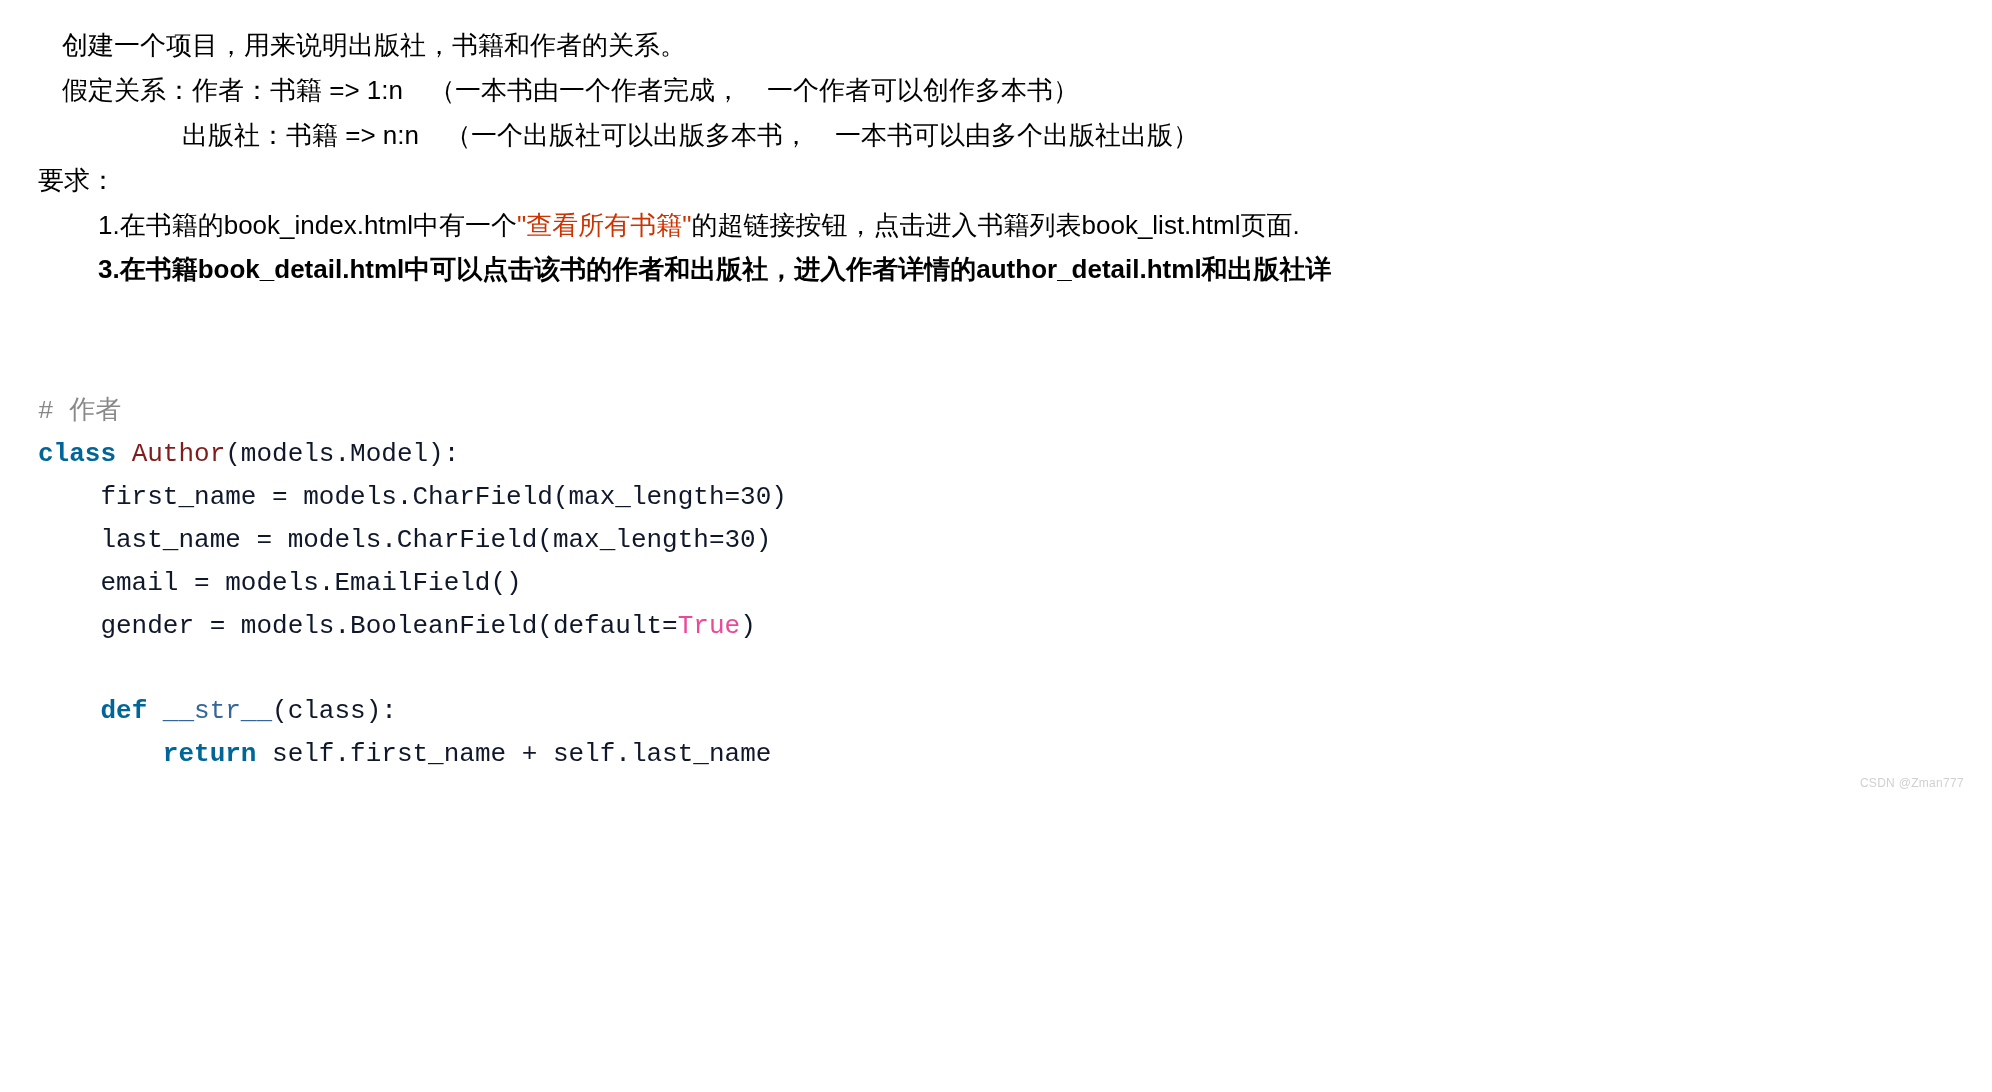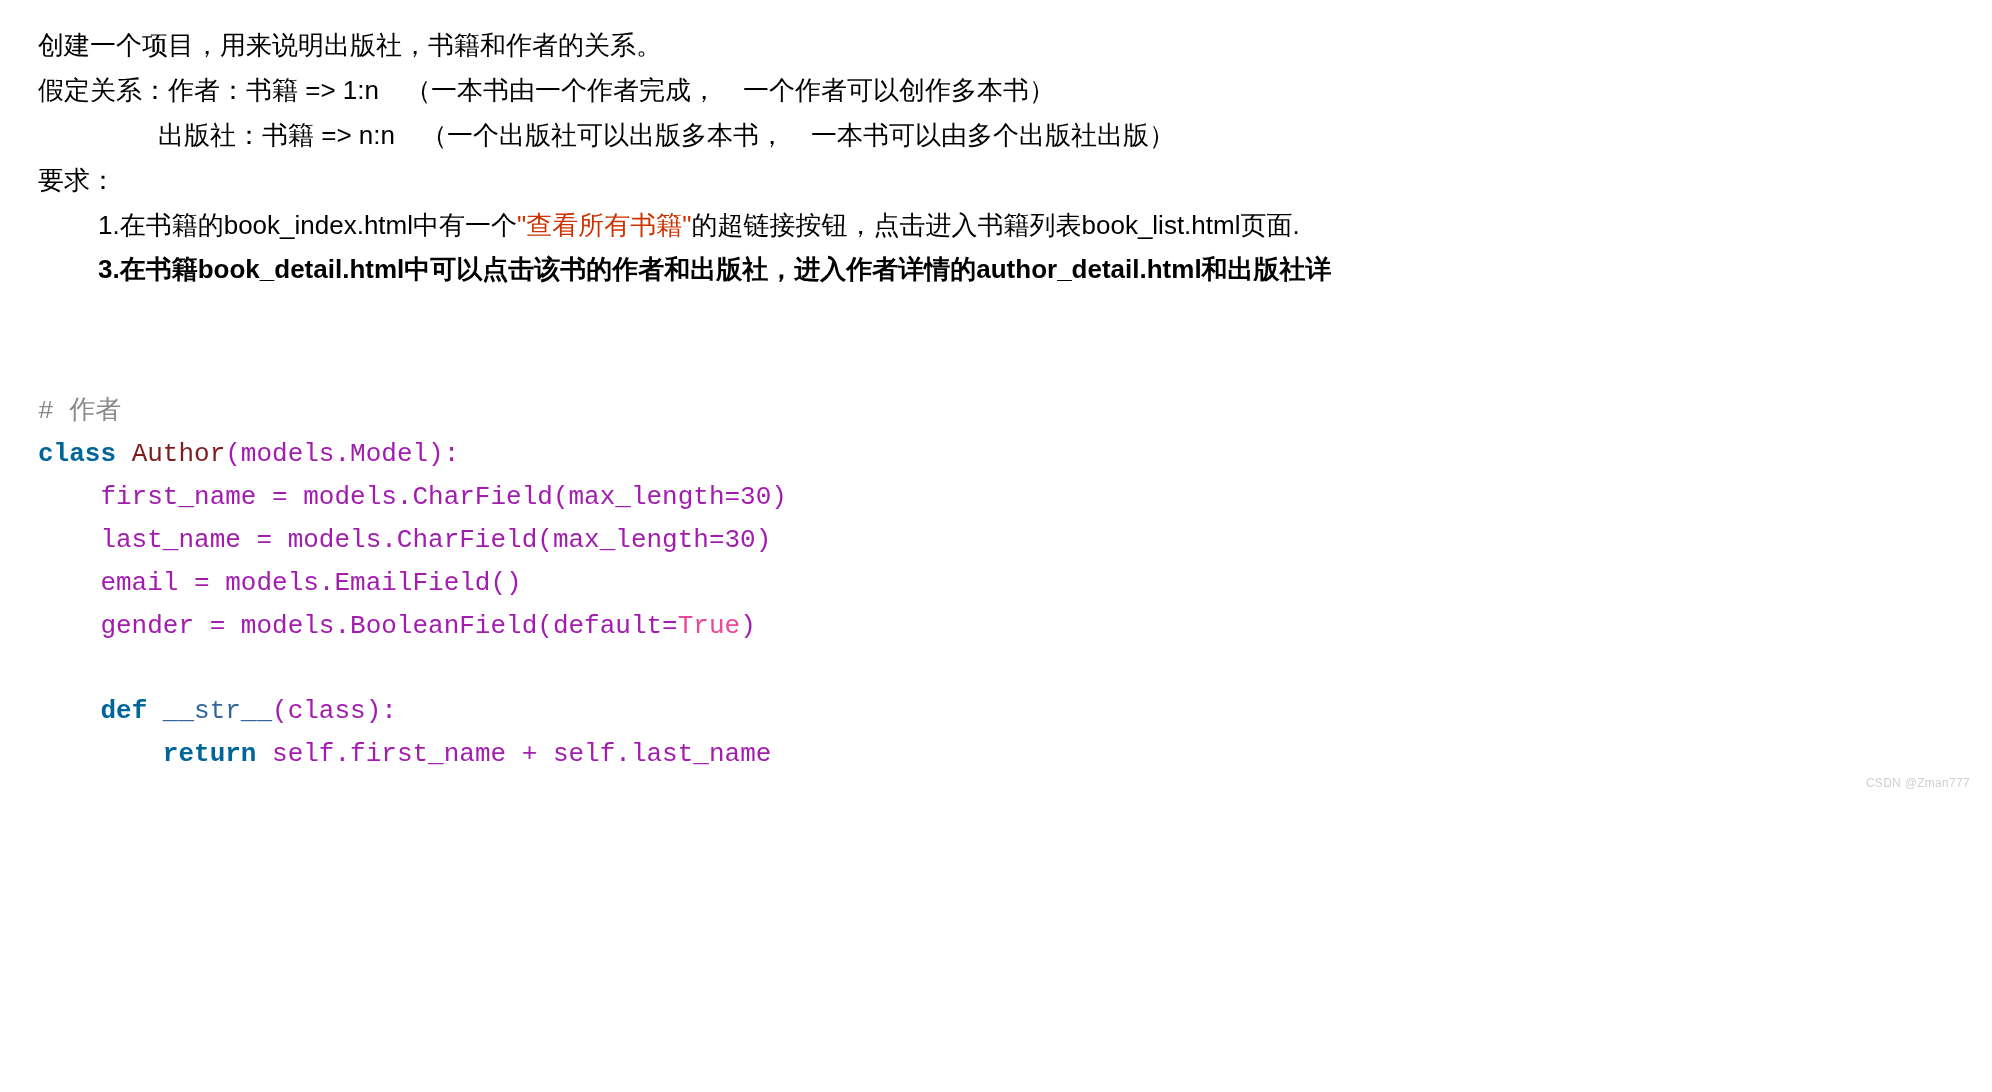--- a/index.html
+++ b/index.html
@@ -12,20 +12,21 @@
       font-family: "Microsoft YaHei", "SimSun", sans-serif;
       font-size: 26px;
       line-height: 1.65;
       color: #000000;
       padding: 24px 38px;
       width: 1992px;
       position: relative;
     }
     .intro-line {
       margin-bottom: 2px;
+      margin-left: 24px;
     }
     .indent-rel {
       padding-left: 120px;
     }
     .req-label {
       margin-top: 2px;
     }
     .req-list {
       padding-left: 60px;
       margin-top: 2px;
@@ -57,25 +58,25 @@
       color: #7f1d1d;
     }
     .builtin {
       color: #336699;
     }
     .literal {
       color: #ec4899;
       margin-top: 12px;
     }
     .plain {
-      color: #a21caf;
+      color: #0f172a;
     }
     .watermark {
       position: absolute;
-      right: 22px;
+      right: 28px;
       bottom: 6px;
       font-size: 12px;
       color: #d0d0d0;
       font-family: Arial, sans-serif;
       letter-spacing: 0.3px;
     }
   </style>
 </head>
 <body>
 

